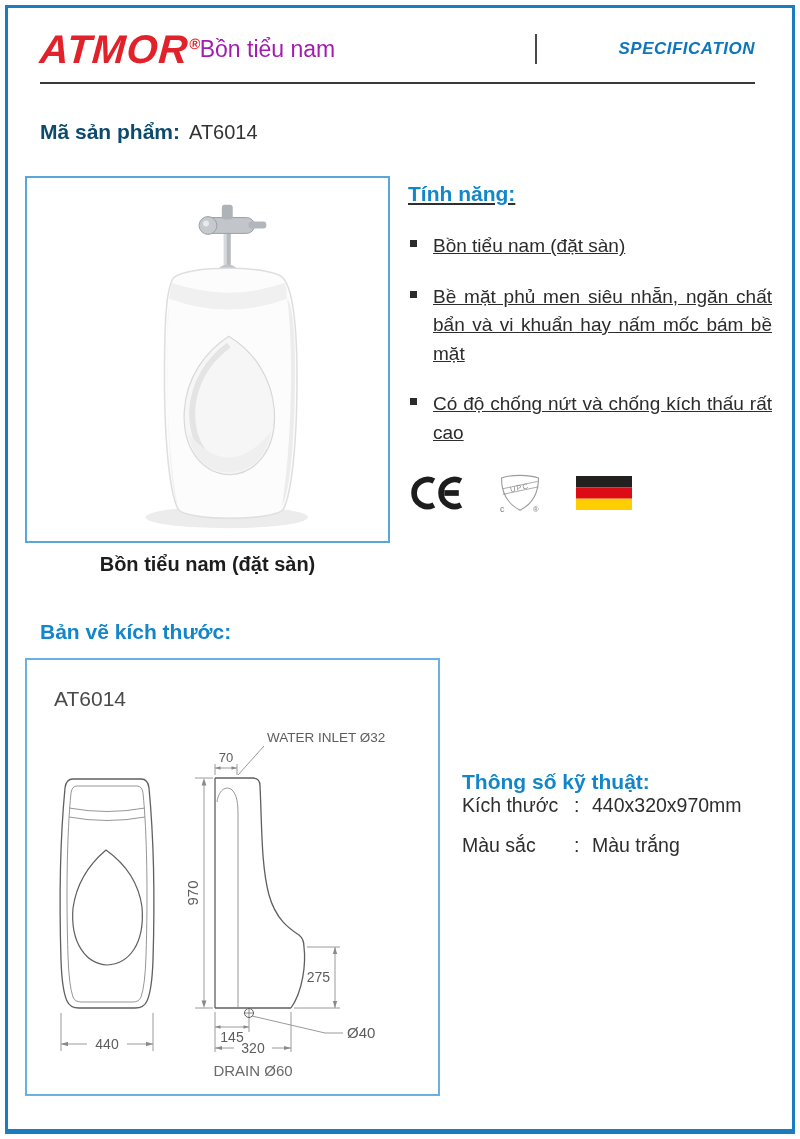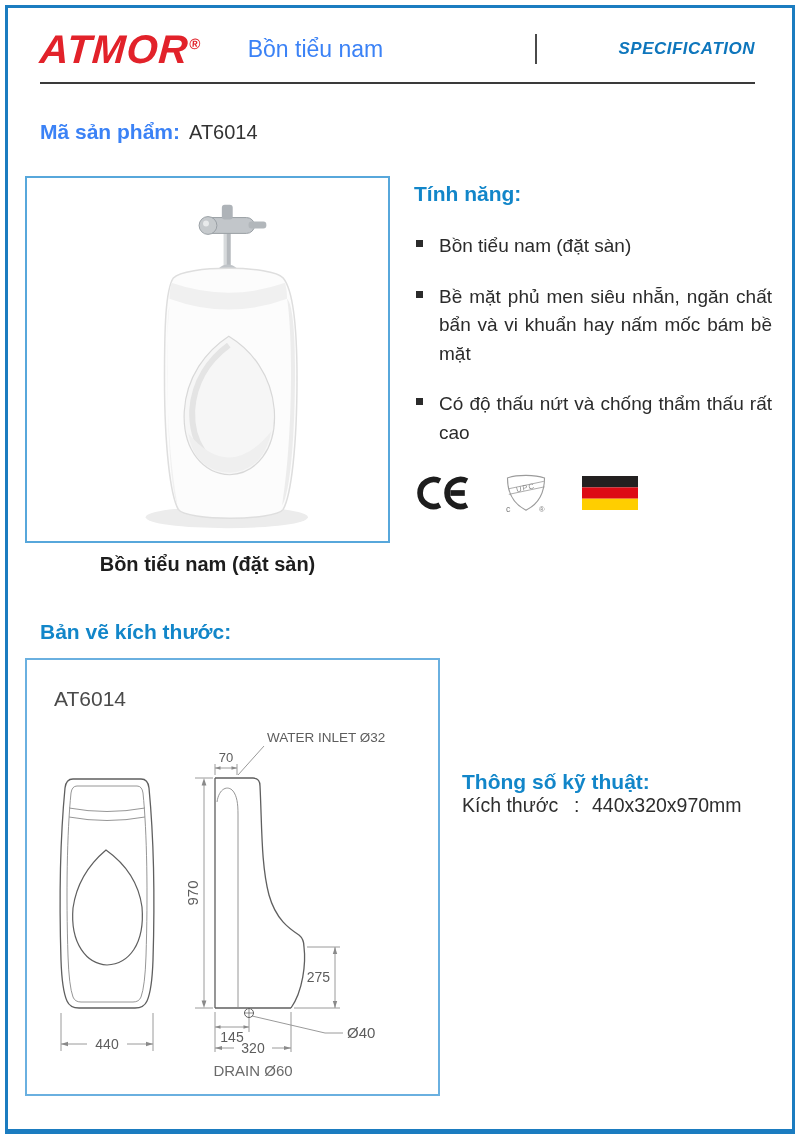--- a/index.html
+++ b/index.html
@@ -5,38 +5,38 @@
   html,body{margin:0;padding:0;background:#fff;}
   .page{position:relative;width:800px;height:1139px;background:#fff;overflow:hidden;
         font-family:"Liberation Sans",sans-serif;color:#2e2e2e;}
   .frame{position:absolute;inset:5px;border:3px solid #1b7cc0;border-bottom-width:5px;pointer-events:none;}
 
   
   .header{display:flex;align-items:center;padding:26px 45px 0 40px;height:46px;}
   .logo{font-style:italic;font-weight:bold;font-size:40px;letter-spacing:1px;color:#e2222a;
         transform:skewX(-4deg);line-height:1;white-space:nowrap;}
   .logo sup{font-size:15px;letter-spacing:0;}
-  .header-title{font-size:23px;color:#3b82f6;margin-left:48px;}
+  .header-title{font-size:23px;color:#a21caf;}
   .header-divider{width:2px;height:30px;background:#4a4a4a;margin-left:auto;}
   .header-doc{width:218px;text-align:right;font-size:17px;font-weight:bold;font-style:italic;color:#0e76bc;letter-spacing:.5px;}
   .header-rule{border:0;border-top:2px solid #3a3a3a;margin:10px 45px 0 40px;}
 
   
   .code-row{margin:36px 0 0 40px;font-size:21px;}
-  .code-label{color:#3b82f6;font-weight:bold;}
+  .code-label{color:#0c4a6e;font-weight:bold;}
   .code-value{color:#333;margin-left:9px;font-size:20px;}
 
   
   .main{display:flex;margin:32px 28px 0 25px;}
   .photo-col{width:365px;flex:none;}
   .photo-box{width:365px;height:367px;border:2px solid #57a7db;box-sizing:border-box;background:#fff;}
   .photo-box svg{display:block;width:100%;height:100%;}
   .photo-caption{text-align:center;font-size:20px;font-weight:bold;color:#1d1d1d;margin-top:10px;}
 
-  .features-col{flex:1;margin-left:24px;padding-top:6px;}
+  .features-col{flex:1;margin-left:18px;padding-top:6px;text-decoration:underline;}
   .section-heading{font-size:21px;font-weight:bold;color:#1286c9;}
   .features-list{list-style:none;margin:26px 0 0 0;padding:0;}
   .features-list li{display:flex;margin-bottom:22px;}
   .bullet{flex:none;width:7px;height:7px;background:#2b2b2b;margin:8px 16px 0 2px;}
   .ftext{font-size:19px;line-height:1.5;color:#2b2b2b;text-align:justify;flex:1;}
 
   .certs{display:flex;align-items:center;margin-top:24px;margin-left:2px;}
   .cert{margin-right:32px;display:flex;align-items:center;}
 
   
@@ -104,21 +104,21 @@
         <li>
             <span class="bullet"></span>
             <span class="ftext">Bồn tiểu nam (đặt sàn)</span>
           </li>
         <li>
             <span class="bullet"></span>
             <span class="ftext">Bề mặt phủ men siêu nhẵn, ngăn chất bẩn và vi khuẩn hay nấm mốc bám bề mặt</span>
           </li>
         <li>
             <span class="bullet"></span>
-            <span class="ftext">Có độ thấu nứt và chống thẩm thấu rất cao</span>
+            <span class="ftext">Có độ chống nứt và chống kích thấu rất cao</span>
           </li>
       </ul>
 
       <div class="certs">
         <div class="cert">
           <svg width="54" height="34" viewBox="0 0 104 64">
             <path d="M46,9 A26,26 0 1 0 46,55" fill="none" stroke="#1d1d1d" stroke-width="11"></path>
             <path d="M98,9 A26,26 0 1 0 98,55" fill="none" stroke="#1d1d1d" stroke-width="11"></path>
             <line x1="66" y1="32" x2="94" y2="32" stroke="#1d1d1d" stroke-width="11"></line>
           </svg>
@@ -222,16 +222,19 @@
         </g>
       </svg>
     </div>
 
     <div class="specs-col">
       <div class="section-heading">Thông số kỹ thuật:</div>
       <div class="spec-rows">
         <div class="spec-row">
           <span class="spec-label">Kích thước</span><span class="spec-sep">:</span><span class="spec-value">440x320x970mm</span>
         </div>
+        <div class="spec-row">
+          <span class="spec-label">Màu sắc</span><span class="spec-sep">:</span><span class="spec-value">Màu trắng</span>
+        </div>
       </div>
     </div>
   </div>
 </div>
 
 </body></html>

